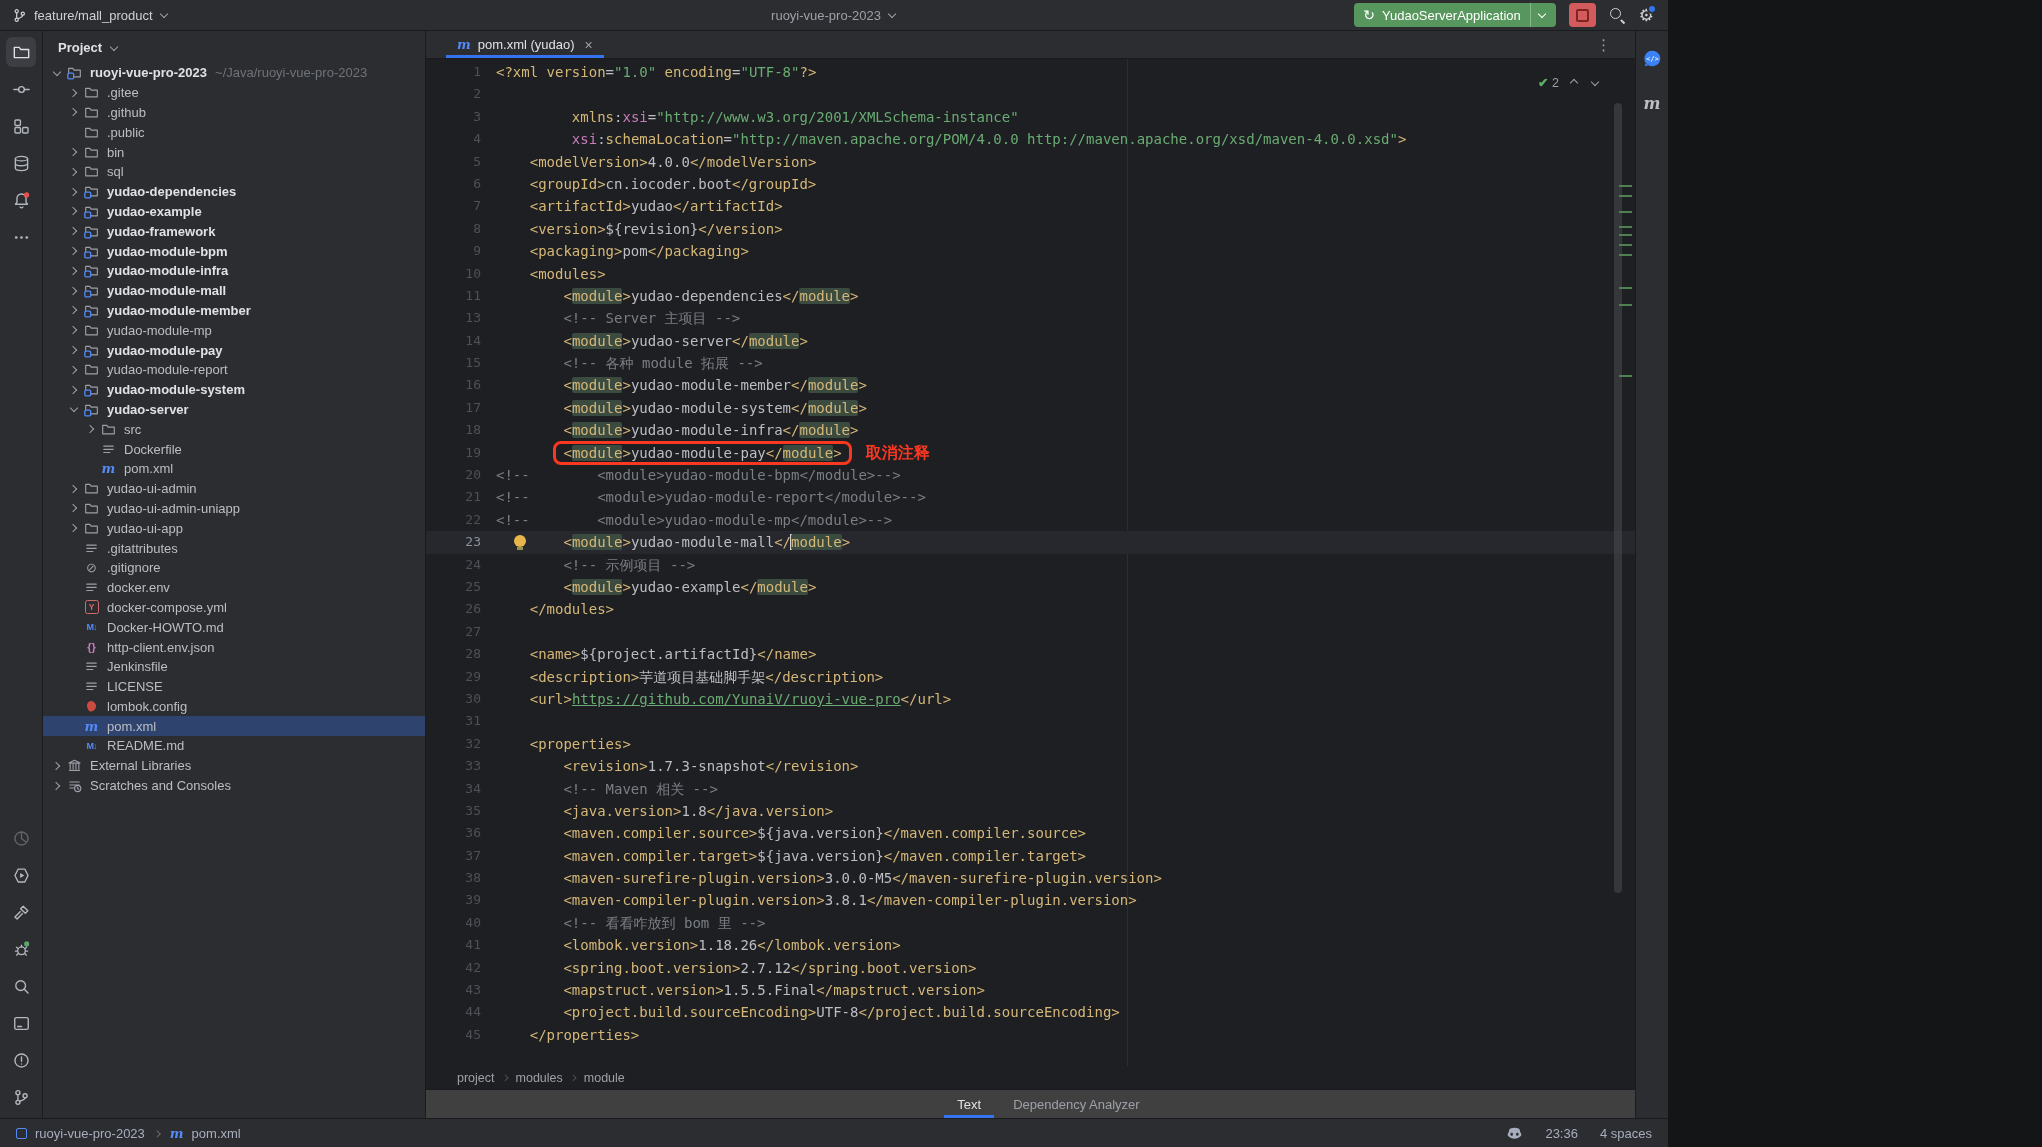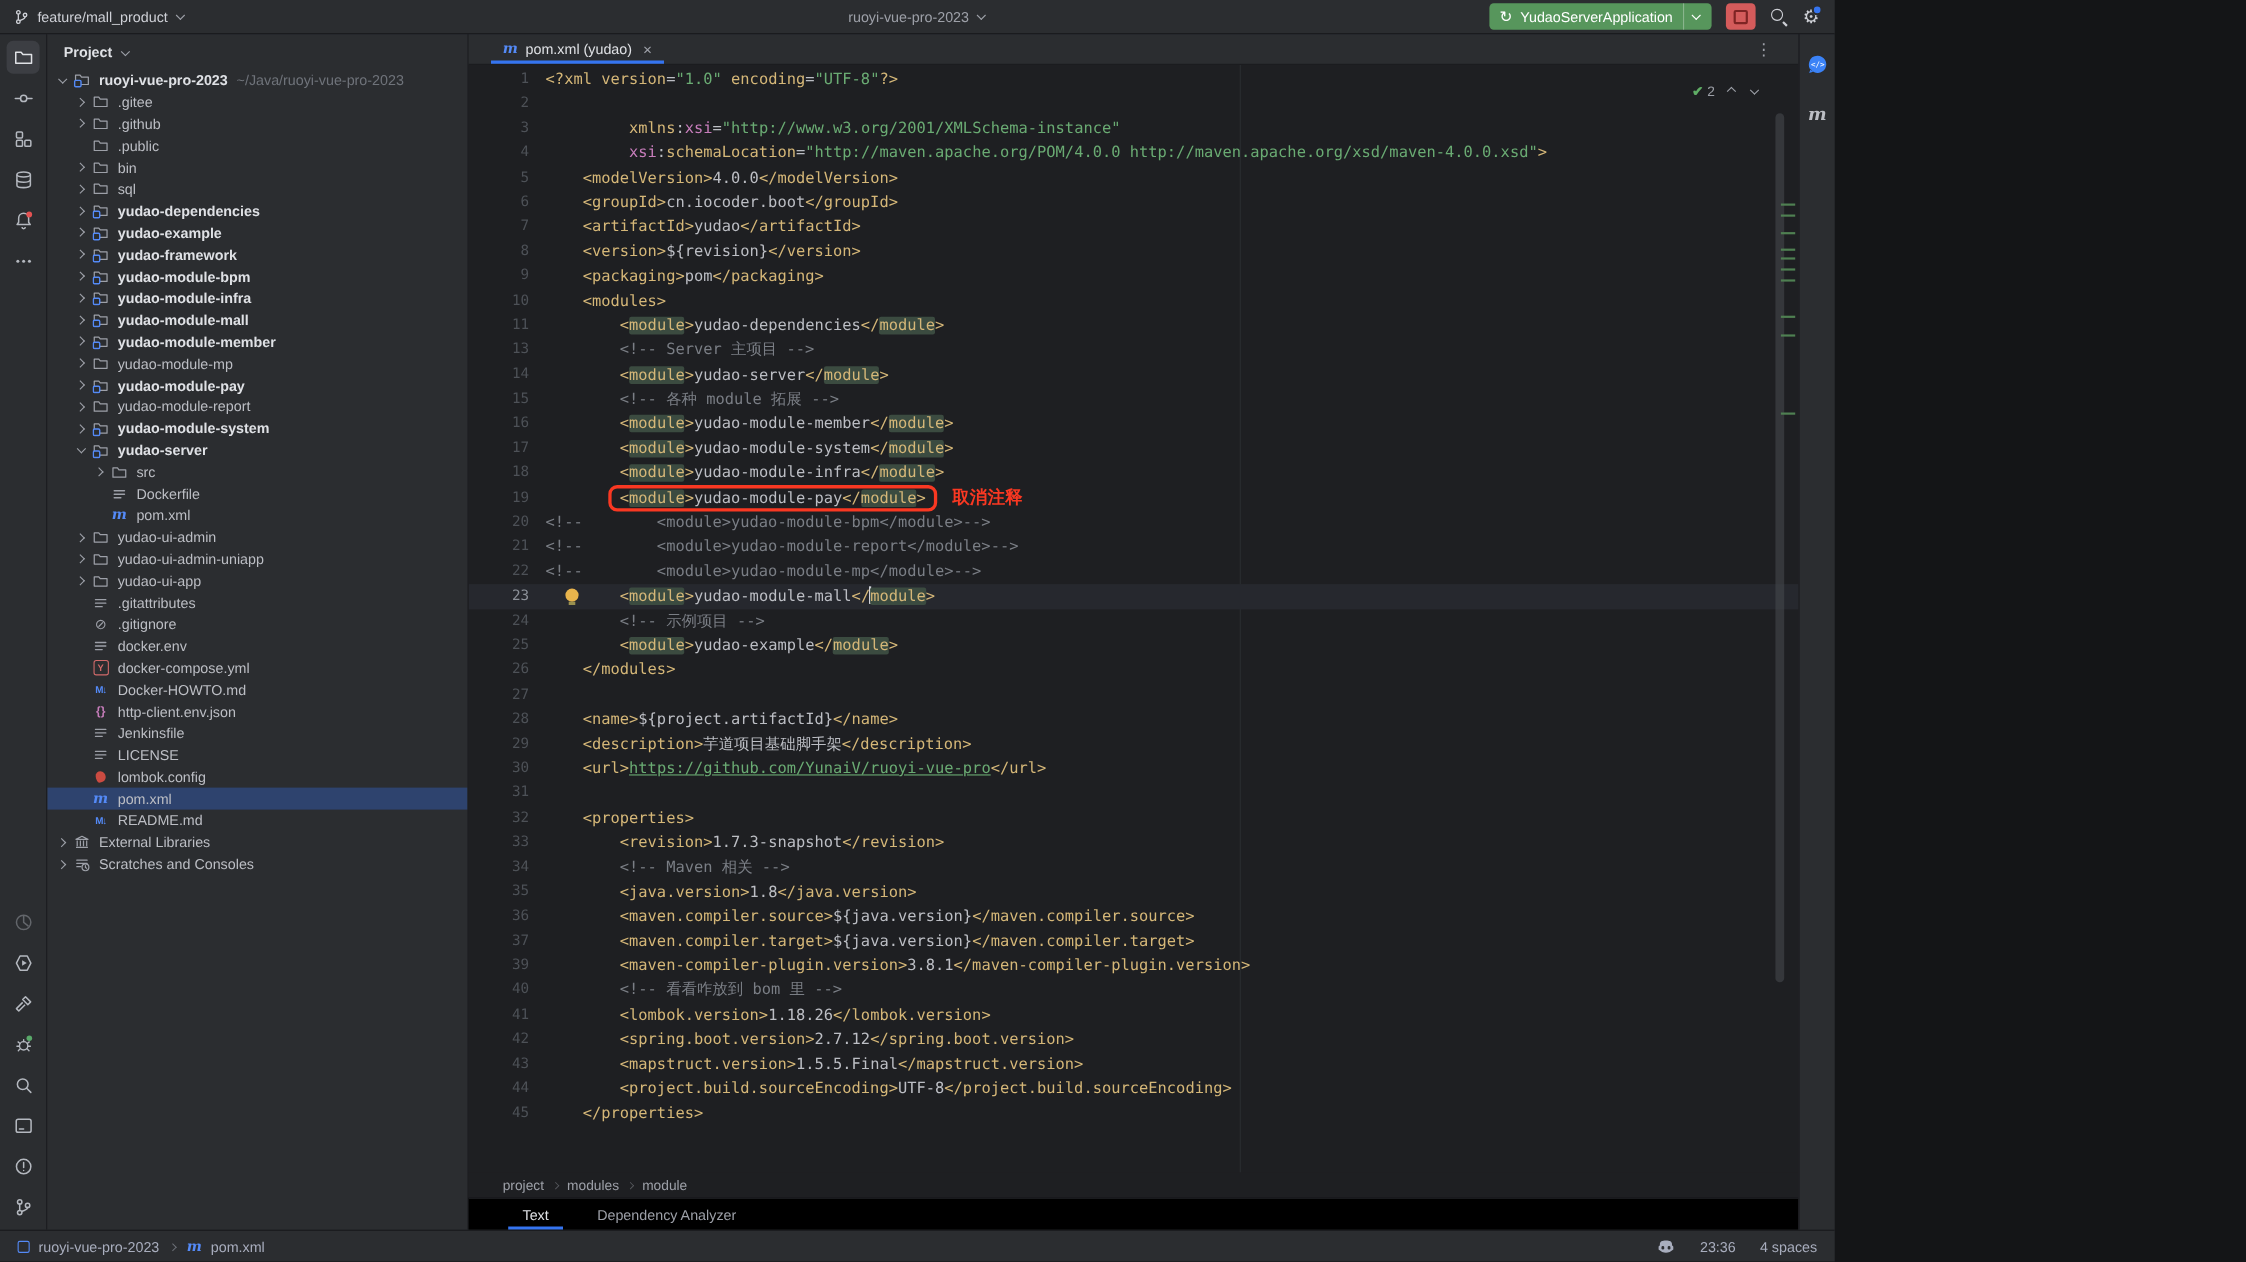--- a/index.html
+++ b/index.html
@@ -72,21 +72,21 @@
   .red-box{border:3px solid #F93822;border-radius:8px;padding:1px 7px;margin:0 -10px;}
   .note{color:#F93822;font-weight:700;font-family:"Liberation Sans",sans-serif;font-size:16px;margin-left:24px;}
   .bulb{position:absolute;left:88px;top:4px;width:12px;height:12px;background:#E8B44C;border-radius:50%;}
   .bulb::after{content:'';position:absolute;left:3px;bottom:-3px;width:6px;height:3px;background:#99904F;}
   .inspections{position:absolute;top:16px;right:36px;display:flex;align-items:center;gap:11px;color:#9DA0A8;font-size:12.5px;font-family:"Liberation Sans",sans-serif;}
   .insp-check{color:#5FAD65;font-weight:700;}
   .scroll-thumb{position:absolute;right:13px;top:44px;width:8px;height:790px;background:#45474C;border-radius:4px;opacity:.6;}
   .mark{position:absolute;right:3px;width:13px;height:2px;background:#4F8052;}
   .breadcrumbs{height:23px;display:flex;align-items:center;gap:6px;padding-left:31px;font-size:12.5px;color:#9DA0A8;background:#1E1F22;flex:0 0 auto;font-family:"Liberation Sans",sans-serif;}
   .bc-sep{color:#57595E;transform:scale(.8);}
-  .tool-tabs{height:28px;background:#000000;border-top:1px solid #1A1B1E;display:flex;align-items:stretch;padding-left:36px;gap:18px;flex:0 0 auto;font-family:"Liberation Sans",sans-serif;}
+  .tool-tabs{height:28px;background:#404040;border-top:1px solid #1A1B1E;display:flex;align-items:stretch;padding-left:36px;gap:6px;flex:0 0 auto;font-family:"Liberation Sans",sans-serif;justify-content:center;}
   .ttab{display:flex;align-items:center;padding:0 13px;color:#9DA0A8;}
   .ttab.active{color:#DFE1E5;box-shadow:inset 0 -3px 0 #3574F0;}
   
   .statusbar{height:28px;background:#2B2D30;border-top:1px solid #1A1B1E;display:flex;align-items:center;padding:0 16px;color:#A8ADBD;flex:0 0 auto;}
   .sb-left{display:flex;align-items:center;gap:8px;}
   .sb-right{margin-left:auto;display:flex;align-items:center;gap:22px;}
   .proj-ico{width:9px;height:9px;border:1.5px solid #548AF7;border-radius:2px;}
 </style>
 </head>
 <body>
@@ -757,20 +757,24 @@
             </div>
             <div class="cl">
               <span class="ln">36</span>
               <span class="ct">        <span class="tk-t">&lt;maven.compiler.source&gt;</span><span class="tk-p">${java.version}</span><span class="tk-t">&lt;/maven.compiler.source&gt;</span></span>
             </div>
             <div class="cl">
               <span class="ln">37</span>
               <span class="ct">        <span class="tk-t">&lt;maven.compiler.target&gt;</span><span class="tk-p">${java.version}</span><span class="tk-t">&lt;/maven.compiler.target&gt;</span></span>
             </div>
             <div class="cl">
+              <span class="ln">38</span>
+              <span class="ct">        <span class="tk-t">&lt;maven-surefire-plugin.version&gt;</span><span class="tk-p">3.0.0-M5</span><span class="tk-t">&lt;/maven-surefire-plugin.version&gt;</span></span>
+            </div>
+            <div class="cl">
               <span class="ln">39</span>
               <span class="ct">        <span class="tk-t">&lt;maven-compiler-plugin.version&gt;</span><span class="tk-p">3.8.1</span><span class="tk-t">&lt;/maven-compiler-plugin.version&gt;</span></span>
             </div>
             <div class="cl">
               <span class="ln">40</span>
               <span class="ct">        <span class="tk-c">&lt;!-- 看看咋放到 bom 里 --&gt;</span></span>
             </div>
             <div class="cl">
               <span class="ln">41</span>
               <span class="ct">        <span class="tk-t">&lt;lombok.version&gt;</span><span class="tk-p">1.18.26</span><span class="tk-t">&lt;/lombok.version&gt;</span></span>

